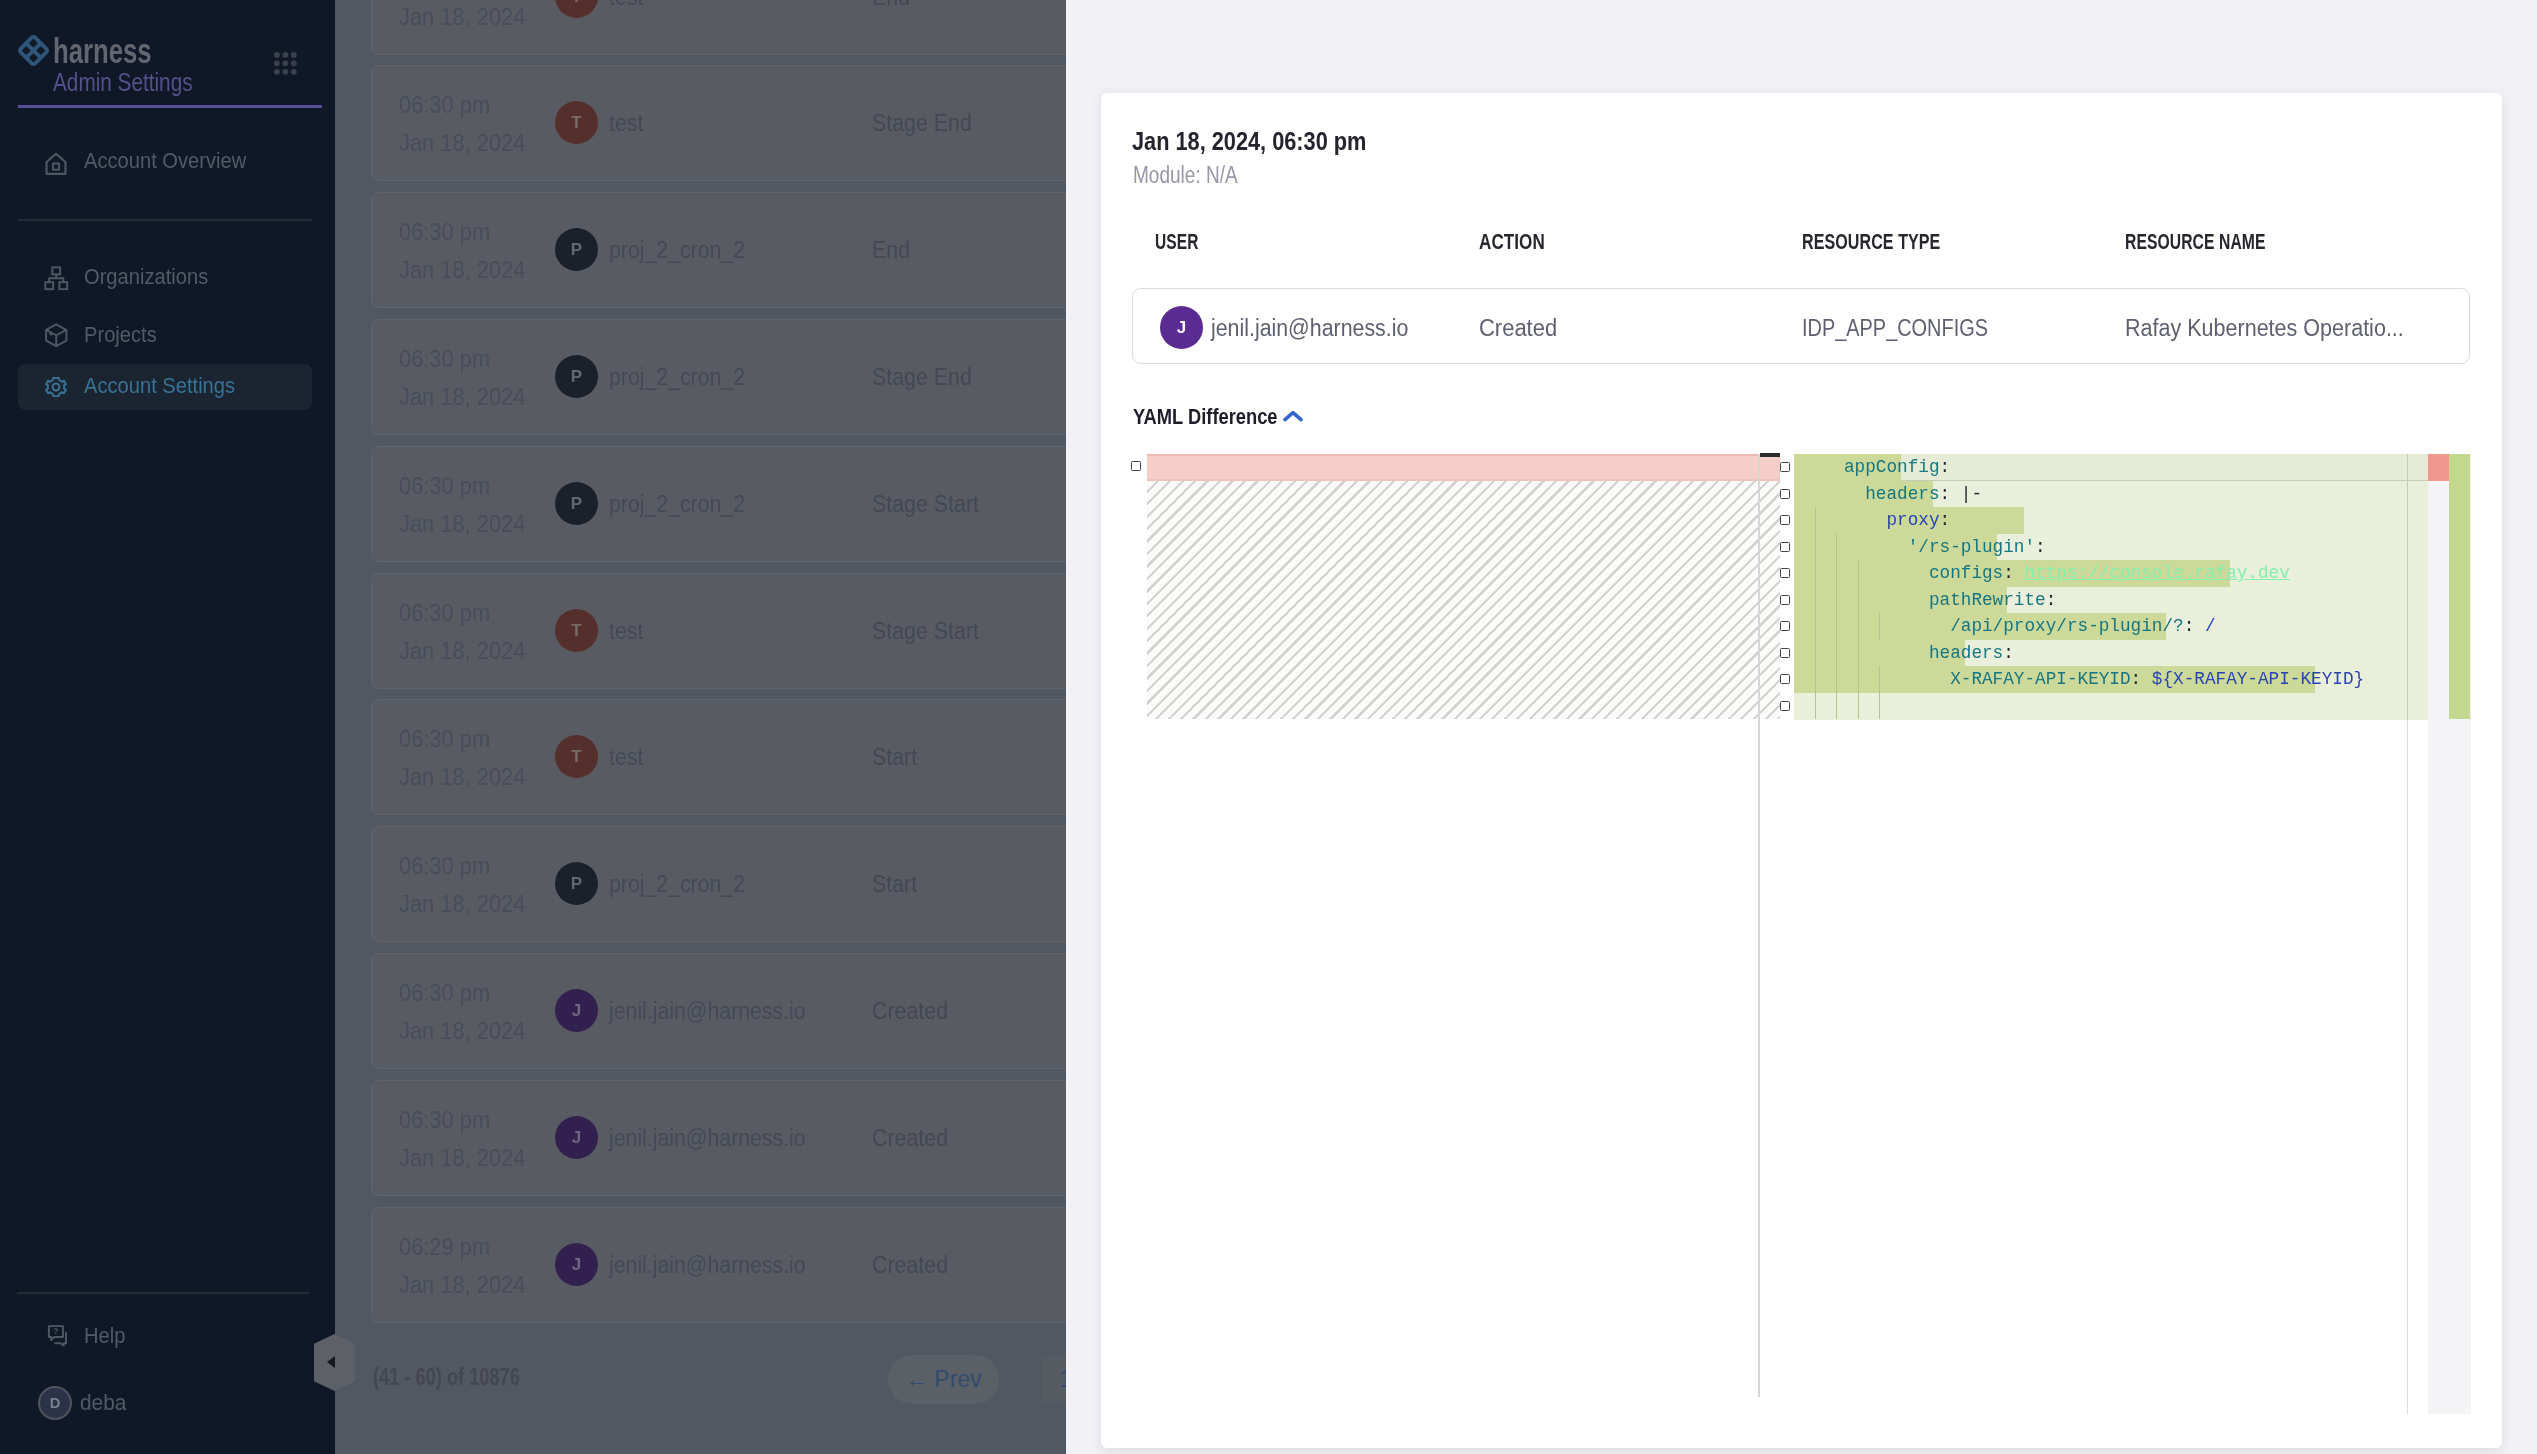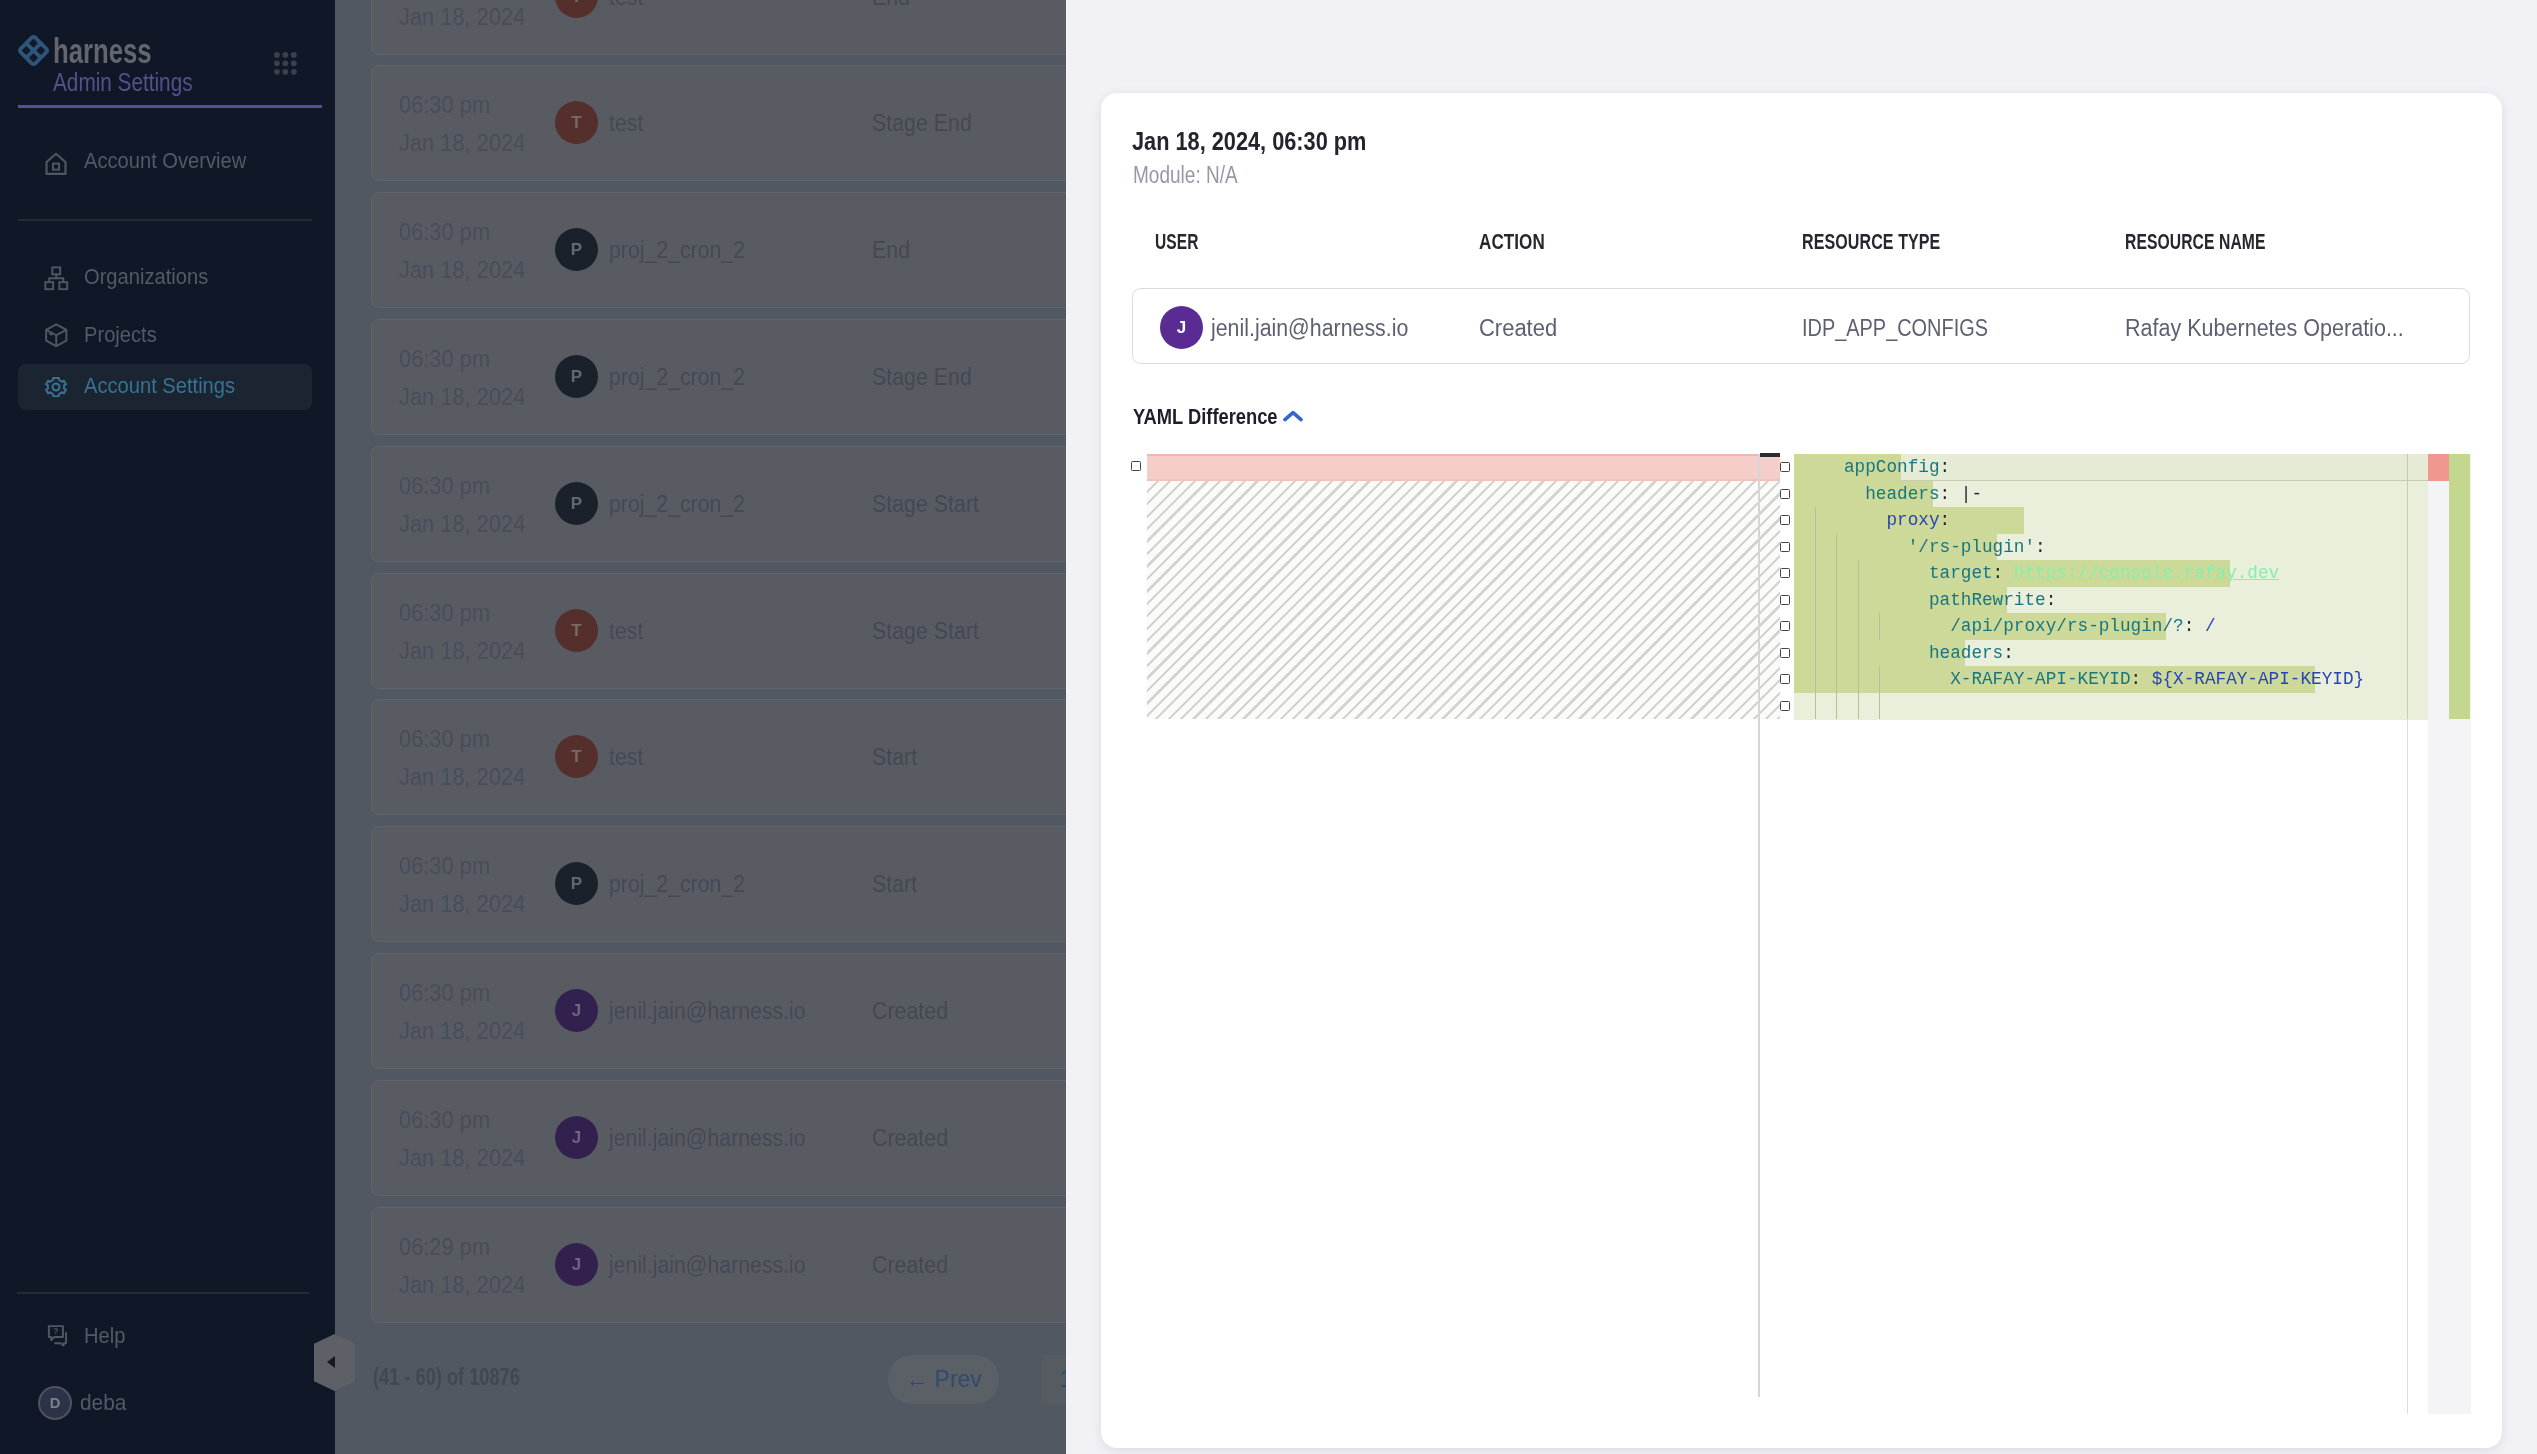--- a/index.html
+++ b/index.html
@@ -23,21 +23,21 @@
   background:#5b5f66; color:#314a6e; font-size:23px; line-height:49px; text-align:center; }
 #pg1 { position:absolute; left:707px; top:1355px; width:49px; height:49px; background:#565a61;
   color:#2c4a73; font-size:23px; line-height:49px; text-align:center; }
 
 #drawer { position:absolute; left:1066px; top:0; width:1472px; height:1454px; background:#f1f1f6; }
 #dhead { position:absolute; left:0; top:0; width:1472px; height:60px; background:#fff;
   border-bottom:1.5px solid #dadae0; }
 #dhead h1 { position:absolute; left:30px; top:11px; font-size:34px; line-height:38px;
   color:#1c1c28; font-weight:bold; transform-origin:left center; transform:scaleX(0.876); }
 #card { position:absolute; left:35px; top:93px; width:1401px; height:1355px; background:#fff;
-  border-radius:16px; box-shadow:0 2.9px 10.3px rgba(40,41,61,0.10); }
+  border-radius:6px; box-shadow:0 2.9px 10.3px rgba(40,41,61,0.10); }
 
 #card .h2 { position:absolute; left:31px; top:29px; font-size:26.5px; font-weight:bold; color:#24242e; line-height:38px; transform-origin:left center; transform:scaleX(0.82); }
 #card .mod { position:absolute; left:32px; top:66px; font-size:23px; font-weight:500; color:#9697a9; line-height:32px; transform-origin:left center; transform:scaleX(0.827); }
 #card .th { position:absolute; top:135px; font-size:21.3px; font-weight:bold; color:#26262f; letter-spacing:0.1px; line-height:29px; transform-origin:left center; }
 #rowbox { position:absolute; left:31px; top:195px; width:1338px; height:76px;
   border:1.5px solid #d9dae4; border-radius:8.8px; }
 #card .td { position:absolute; top:219px; font-size:23px; color:#5e6071; line-height:32px; transform-origin:left center; }
 #jav { position:absolute; left:59px; top:213px; width:43px; height:43px; border-radius:50%;
   background:#5a2b92; color:#fff; font-weight:bold; font-size:17px; text-align:center; line-height:43px; }
 #card .yd { position:absolute; left:32px; top:310px; font-size:21.3px; font-weight:bold; color:#1d1d2b; line-height:29px; transform-origin:left center; transform:scaleX(0.86); }
@@ -275,21 +275,21 @@
 <div class="wbg" style="top:481px;width:139px"></div>
 <div class="cl" style="top:481px"><span class="sp">  </span><span class="t">headers</span><span class="d">: |-</span></div>
 <div class="crow" style="top:507px"></div>
 <div class="wbg" style="top:507px;width:230px"></div>
 <div class="cl" style="top:507px"><span class="sp">    </span><span class="b">proxy</span><span class="d">:</span></div>
 <div class="crow" style="top:534px"></div>
 <div class="wbg" style="top:534px;width:203px"></div>
 <div class="cl" style="top:534px"><span class="sp">      </span><span class="t">'/rs-plugin'</span><span class="d">:</span></div>
 <div class="crow" style="top:560px"></div>
 <div class="wbg" style="top:560px;width:436px"></div>
-<div class="cl" style="top:560px"><span class="sp">        </span><span class="t">target</span><span class="d">: </span><span class="lk">https://console.rafay.dev</span></div>
+<div class="cl" style="top:560px"><span class="sp">        </span><span class="t">configs</span><span class="d">: </span><span class="lk">https://console.rafay.dev</span></div>
 <div class="crow" style="top:587px"></div>
 <div class="wbg" style="top:587px;width:213px"></div>
 <div class="cl" style="top:587px"><span class="sp">        </span><span class="t">pathRewrite</span><span class="d">:</span></div>
 <div class="crow" style="top:613px"></div>
 <div class="wbg" style="top:613px;width:372px"></div>
 <div class="cl" style="top:613px"><span class="sp">          </span><span class="t">/api/proxy/rs-plugin/?</span><span class="d">: </span><span class="b">/</span></div>
 <div class="crow" style="top:640px"></div>
 <div class="wbg" style="top:640px;width:171px"></div>
 <div class="cl" style="top:640px"><span class="sp">        </span><span class="t">headers</span><span class="d">:</span></div>
 <div class="crow" style="top:666px"></div>

